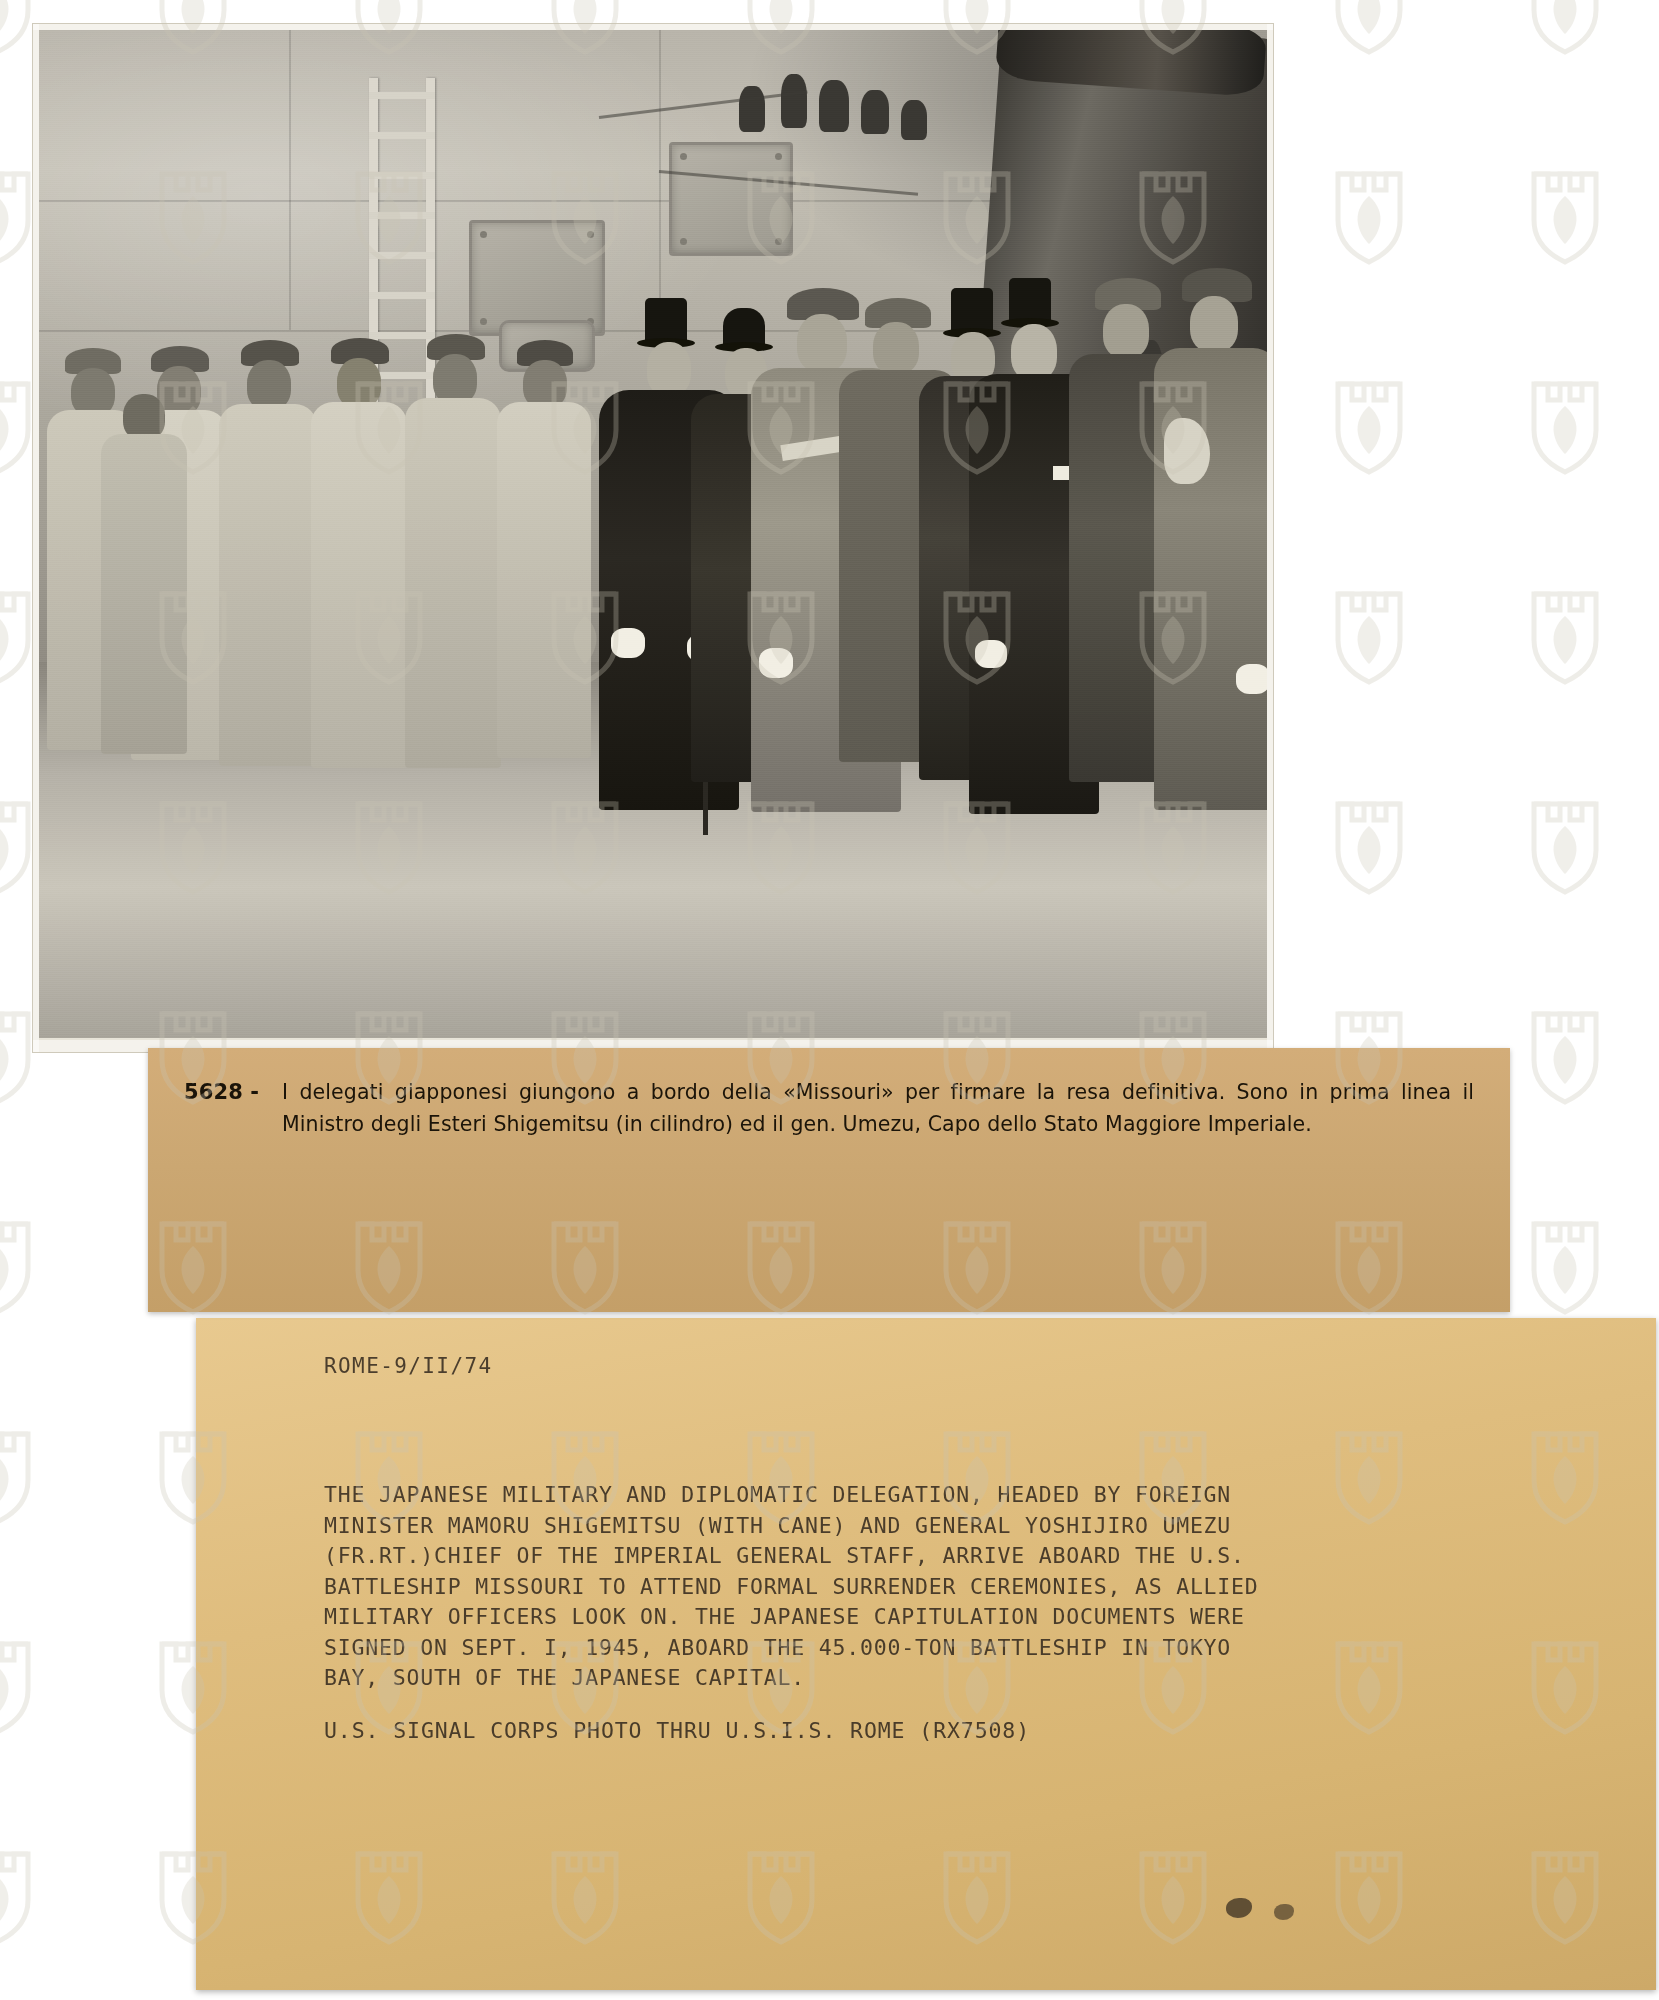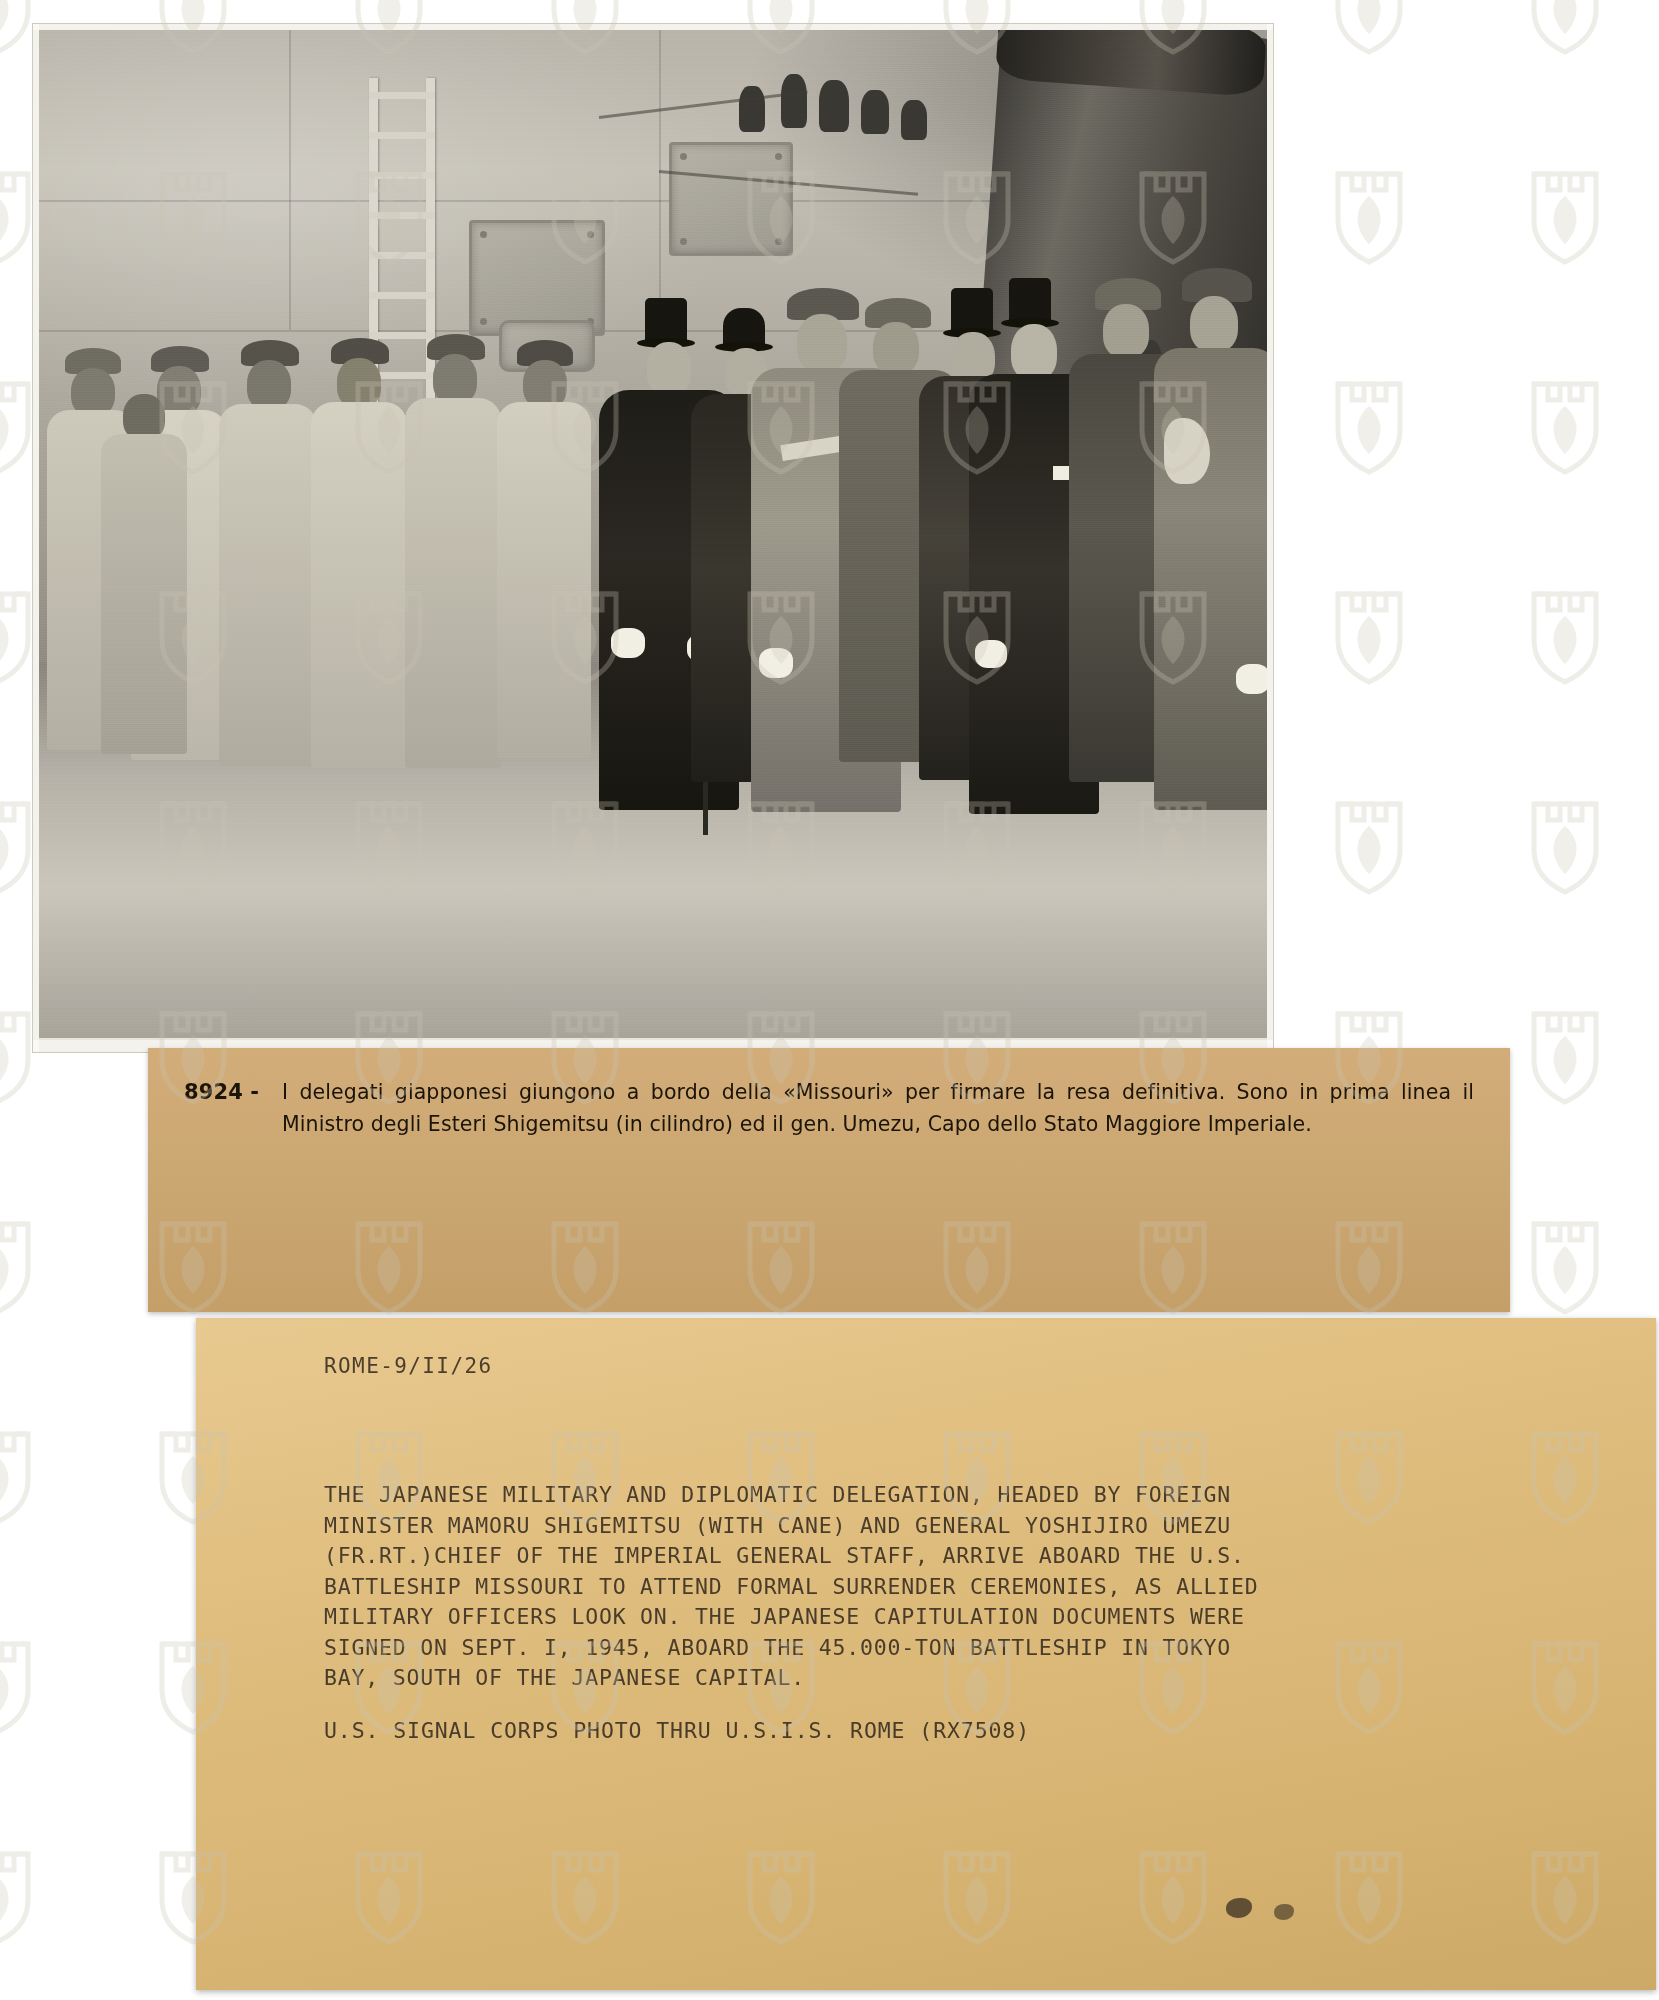--- a/index.html
+++ b/index.html
@@ -472,28 +472,28 @@
 
     <div class="edge-wear" style="left:0;top:0;width:1240px;height:6px;"></div>
     <div class="edge-wear" style="left:0;bottom:0;width:1240px;height:12px;"></div>
     <div class="edge-wear" style="left:0;top:0;width:6px;height:1028px;"></div>
     <div class="edge-wear" style="right:0;top:0;width:6px;height:1028px;"></div>
   </div>
 
   <div id="caption-slip">
     <div class="cap-cols">
       <div class="cap-col left">
-        <span class="cap-number">8924 -</span>
+        <span class="cap-number">5628 -</span>
         <span>I delegati giapponesi giungono a bordo della «Missouri» per firmare la resa definitiva. Sono in prima linea il Ministro degli Esteri Shigemitsu (in cilindro) ed il gen. Umezu, Capo dello Stato Maggiore Imperiale.</span>
       </div>
     </div>
   </div>
 
   <div id="press-slip">
-    <div id="press-date" class="typed">ROME-9/II/26</div>
+    <div id="press-date" class="typed">ROME-9/II/74</div>
     <div id="press-body" class="typed">THE JAPANESE MILITARY AND DIPLOMATIC DELEGATION, HEADED BY FOREIGN
 MINISTER MAMORU SHIGEMITSU (WITH CANE) AND GENERAL YOSHIJIRO UMEZU
 (FR.RT.)CHIEF OF THE IMPERIAL GENERAL STAFF, ARRIVE ABOARD THE U.S.
 BATTLESHIP MISSOURI TO ATTEND FORMAL SURRENDER CEREMONIES, AS ALLIED
 MILITARY OFFICERS LOOK ON. THE JAPANESE CAPITULATION DOCUMENTS WERE
 SIGNED ON SEPT. I, 1945, ABOARD THE 45.000-TON BATTLESHIP IN TOKYO
 BAY, SOUTH OF THE JAPANESE CAPITAL.</div>
     <div id="press-credit" class="typed">U.S. SIGNAL CORPS PHOTO THRU U.S.I.S. ROME     (RX7508)</div>
 
     <div class="ink-smudge" style="left:1030px;top:580px;width:26px;height:20px;"></div>

